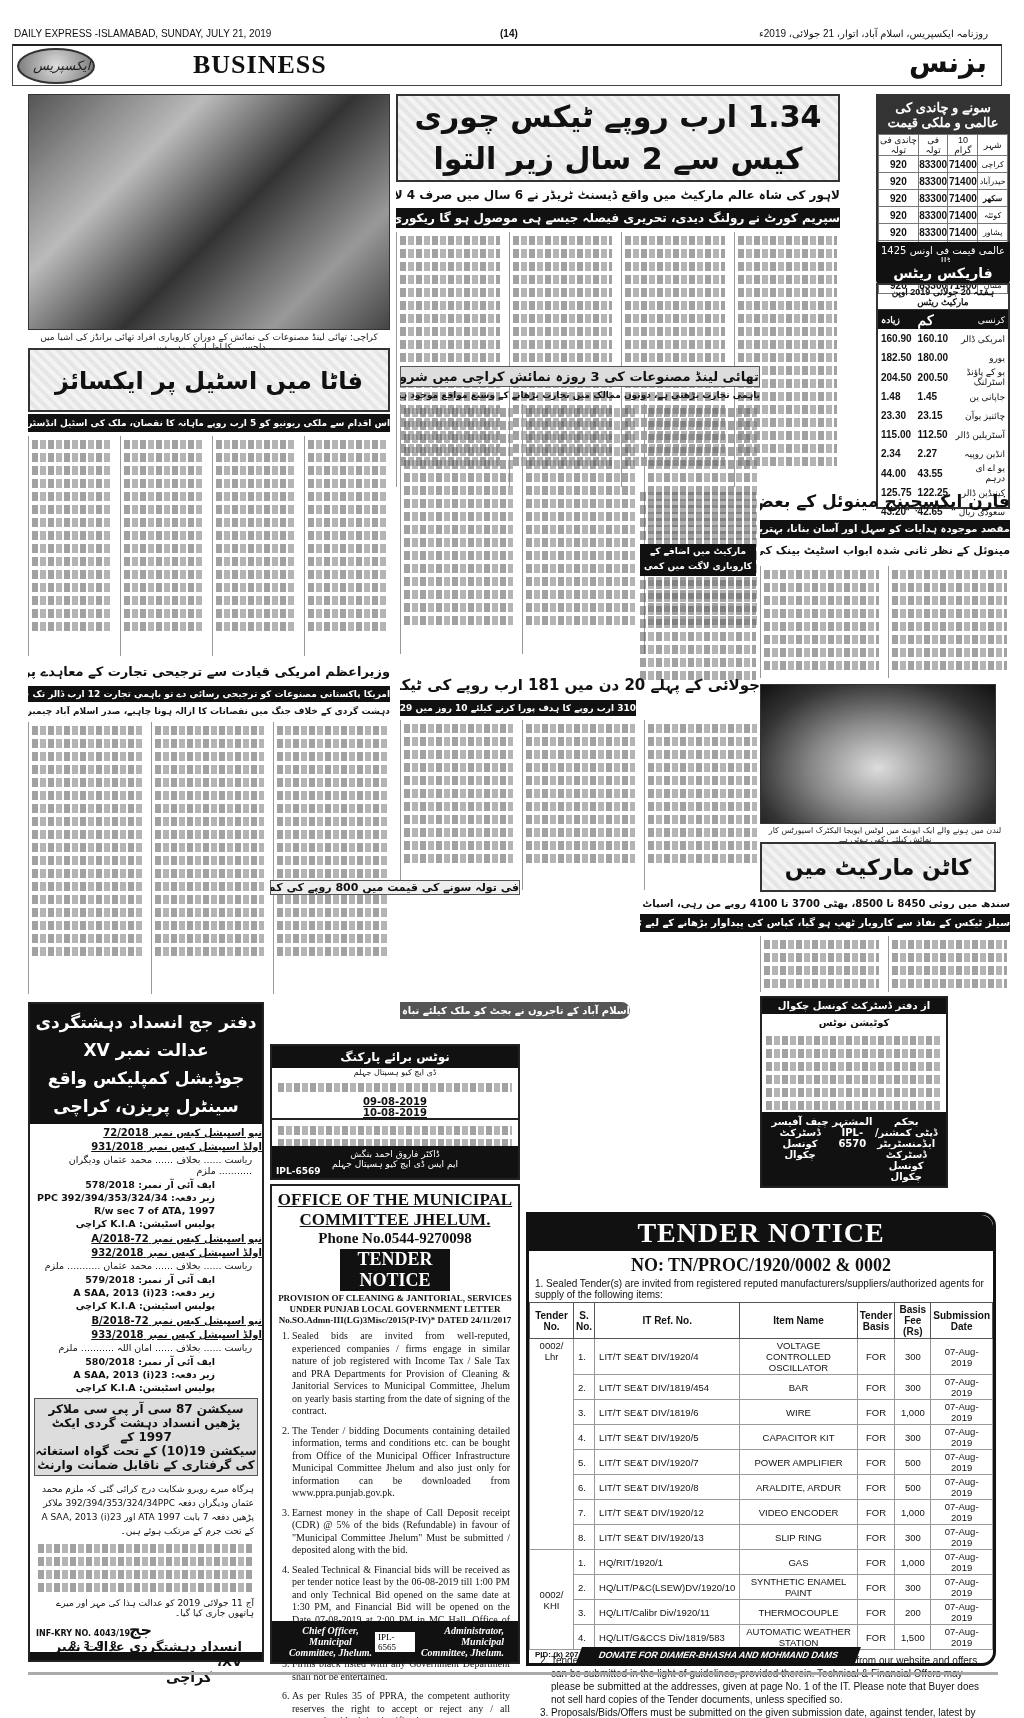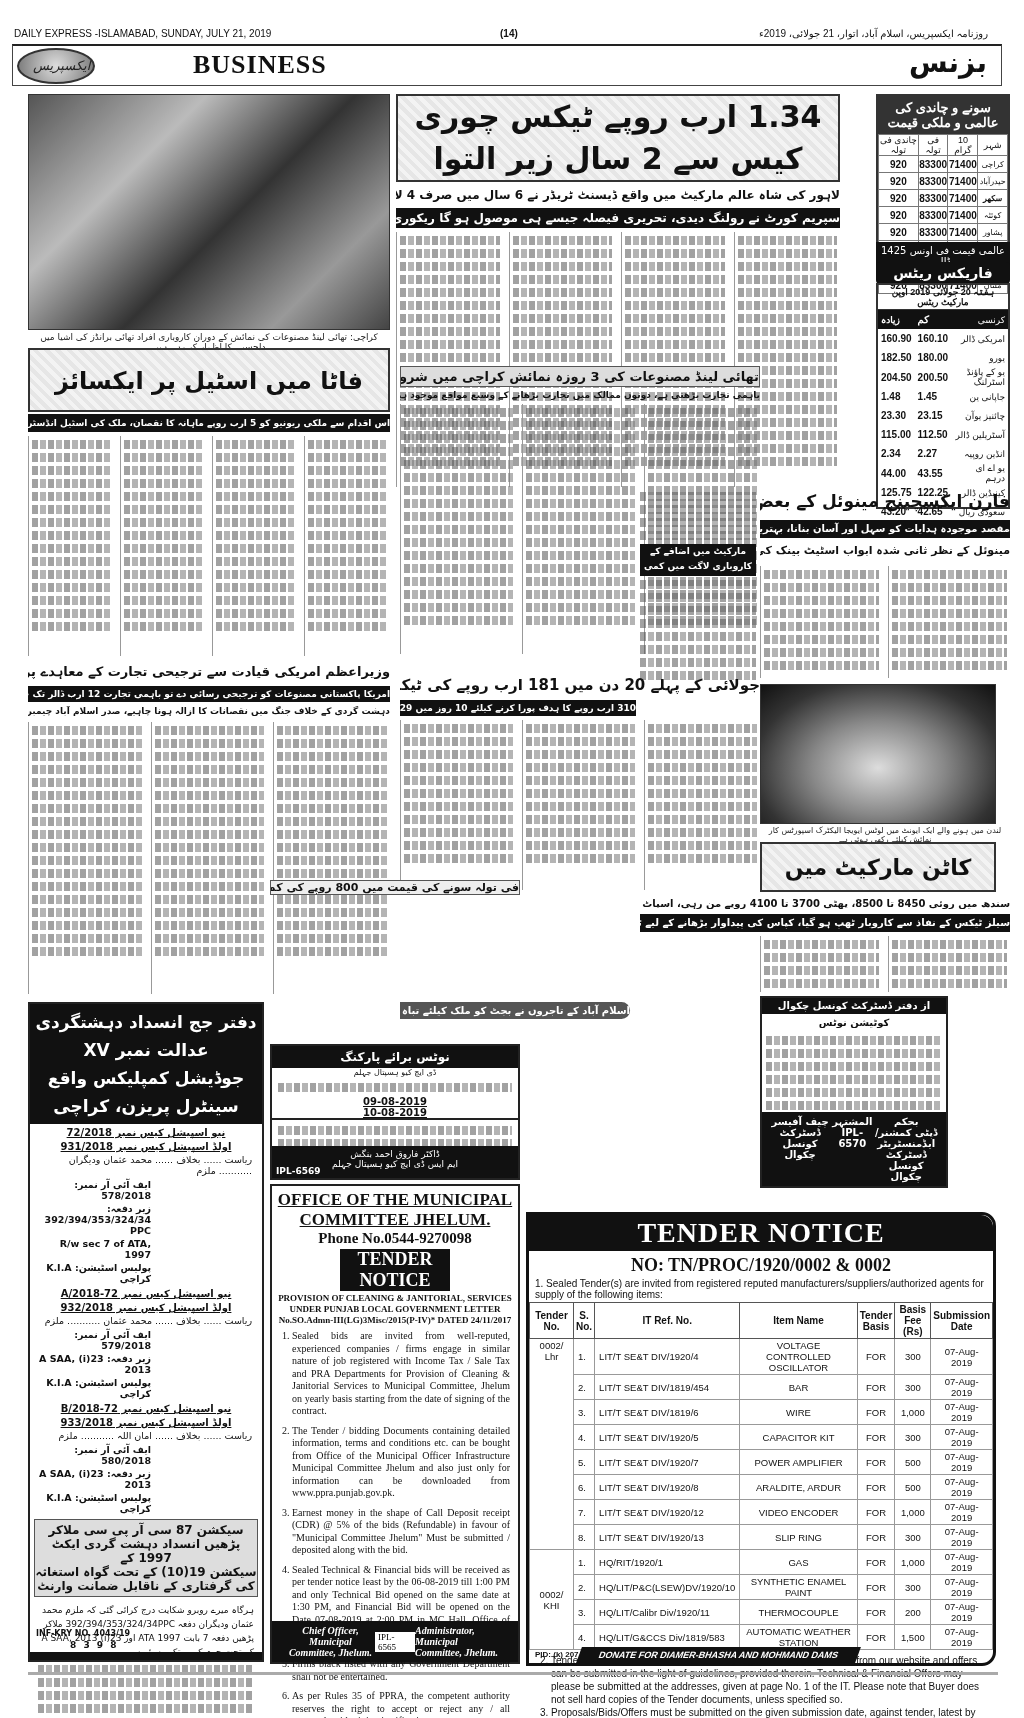--- a/index.html
+++ b/index.html
@@ -49,23 +49,23 @@
 .muni h2{font-size:17px;text-align:center;text-decoration:underline;line-height:20px;margin-top:4px}
 .muni .phone{font-size:15px;font-weight:bold;text-align:center}
 .muni .tn{background:#111;color:#fff;font-size:18px;font-weight:bold;display:block;width:110px;margin:2px auto;text-align:center}
 .muni .subj{font-size:9px;font-weight:bold;text-align:center;line-height:11px}
 .muni ol{font-size:10px;line-height:12.5px;padding:4px 8px 0 20px;text-align:justify}
 .muni ol li{margin-bottom:7px}
 .muni .footer{background:#111;color:#fff;font-style:italic;font-weight:bold;font-size:10px;display:flex;justify-content:space-between;padding:4px 14px;position:absolute;bottom:0;left:0;right:0;align-items:center}
 .muni .ipl{background:#fff;color:#000;font-style:normal;font-weight:normal;padding:0 3px;font-size:9px}
 .court{border:2px solid #222;direction:rtl}
 .court .hd{background:#111;color:#fff;text-align:center;font-size:17px;font-weight:bold;line-height:28px;padding:4px 0}
-.court .case{text-align:center;font-size:10px;font-weight:bold;text-decoration:underline;margin-top:3px}
+.court .case{font-size:10px;font-weight:bold;text-decoration:underline;margin-top:3px}
 .court .row{font-size:9.5px;padding:2px 10px}
-.court .det{font-size:9.5px;padding:1px 0 1px 0;margin-right:111px;direction:rtl;font-weight:bold}
+.court .det{font-size:9.5px;padding:1px 0 1px 0;margin-right:47px;direction:rtl;font-weight:bold}
 .court .sec{background:#ddd;border:1px solid #555;text-align:center;font-size:12px;font-weight:bold;padding:3px 0;margin:4px 4px}
 .court .judge{text-align:right;padding-right:0;margin-right:110px;font-weight:bold}
 .parking .hd{background:#111;color:#fff;text-align:center;font-size:12px;font-weight:bold;padding:4px 0;direction:rtl}
 .parking .d{font-size:10px;font-weight:bold;text-decoration:underline}
 .chakwal-foot{background:#111;color:#fff;display:flex;justify-content:space-around;font-size:10px;font-weight:bold;padding:4px 6px;direction:rtl;text-align:center}
 .hr{background:#aaa;height:3px}
 </style>
 </head>
 <body>
 
@@ -237,21 +237,21 @@
 </div>
 <div class="abs foot-dark" style="left:876px;top:242px;width:134px">عالمی قیمت فی اونس 1425 ڈالر</div>
 
 <div class="abs foot-dark" style="left:876px;top:262px;width:134px;font-size:14px;font-weight:bold;border-radius:4px">فاریکس ریٹس</div>
 <div class="abs forex" style="left:876px;top:283px;width:134px;height:226px">
   <div style="direction:rtl;text-align:center;font-size:9px;font-weight:bold;border-bottom:1px solid #333;padding:2px 0">ہفتہ 20 جولائی 2019 اوپن مارکیٹ ریٹس</div>
   <table>
     <tbody>
         <tr style="background:#111;color:#fff">
           <td style="font-size:9px">زیادہ</td>
-          <td style="font-size:10px">کم</td>
+          <td style="font-size:14px">کم</td>
           <td class="name">کرنسی</td>
         </tr>
     <tr>
           <td>160.90</td>
           <td>160.10</td>
           <td class="name">امریکی ڈالر</td>
         </tr>
     <tr>
           <td>182.50</td>
           <td>180.00</td>
@@ -691,21 +691,21 @@
     <li>Sealed bids are invited from well-reputed, experienced companies / firms engage in similar nature of job registered with Income Tax / Sale Tax and PRA Departments for Provision of Cleaning &amp; Janitorial Services to Municipal Committee, Jhelum on yearly basis starting from the date of signing of the contract.</li>
     <li>The Tender / bidding Documents containing detailed information, terms and conditions etc. can be bought from Office of the Municipal Officer Infrastructure Municipal Committee Jhelum and also just only for information can be downloaded from www.ppra.punjab.gov.pk.</li>
     <li>Earnest money in the shape of Call Deposit receipt (CDR) @ 5% of the bids (Refundable) in favour of "Municipal Committee Jhelum" Must be submitted / deposited along with the bid.</li>
     <li>Sealed Technical &amp; Financial bids will be received as per tender notice least by the 06-08-2019 till 1:00 PM and only Technical Bid opened on the same date at 1:30 PM, and Financial Bid will be opened on the Date 07-08-2019 at 2:00 PM in MC Hall, Office of the Municipal Committee, Jhelum in the presence of the representatives of the bidders.</li>
     <li>Firms black listed with any Government Department shall not be entertained.</li>
     <li>As per Rules 35 of PPRA, the competent authority reserves the right to accept or reject any / all proposals with giving justification.</li>
   </ol>
   <div class="footer">
     <span style="width:90px;text-align:center">Chief Officer, Municipal Committee, Jhelum.</span>
     <span class="ipl">IPL-6565</span>
-    <span style="width:90px;text-align:left">Administrator, Municipal Committee, Jhelum.</span>
+    <span style="width:90px;text-align:right">Administrator, Municipal Committee, Jhelum.</span>
   </div>
 </div>
 
 <div class="abs court" style="left:28px;top:1002px;width:236px;height:660px">
   <div class="hd">
     <div>دفتر جج انسداد دہشتگردی عدالت نمبر XV</div>
     <div>جوڈیشل کمپلیکس واقع سینٹرل پریزن، کراچی</div>
   </div>
 
   <div class="case">نیو اسپیشل کیس نمبر 72/2018</div>

